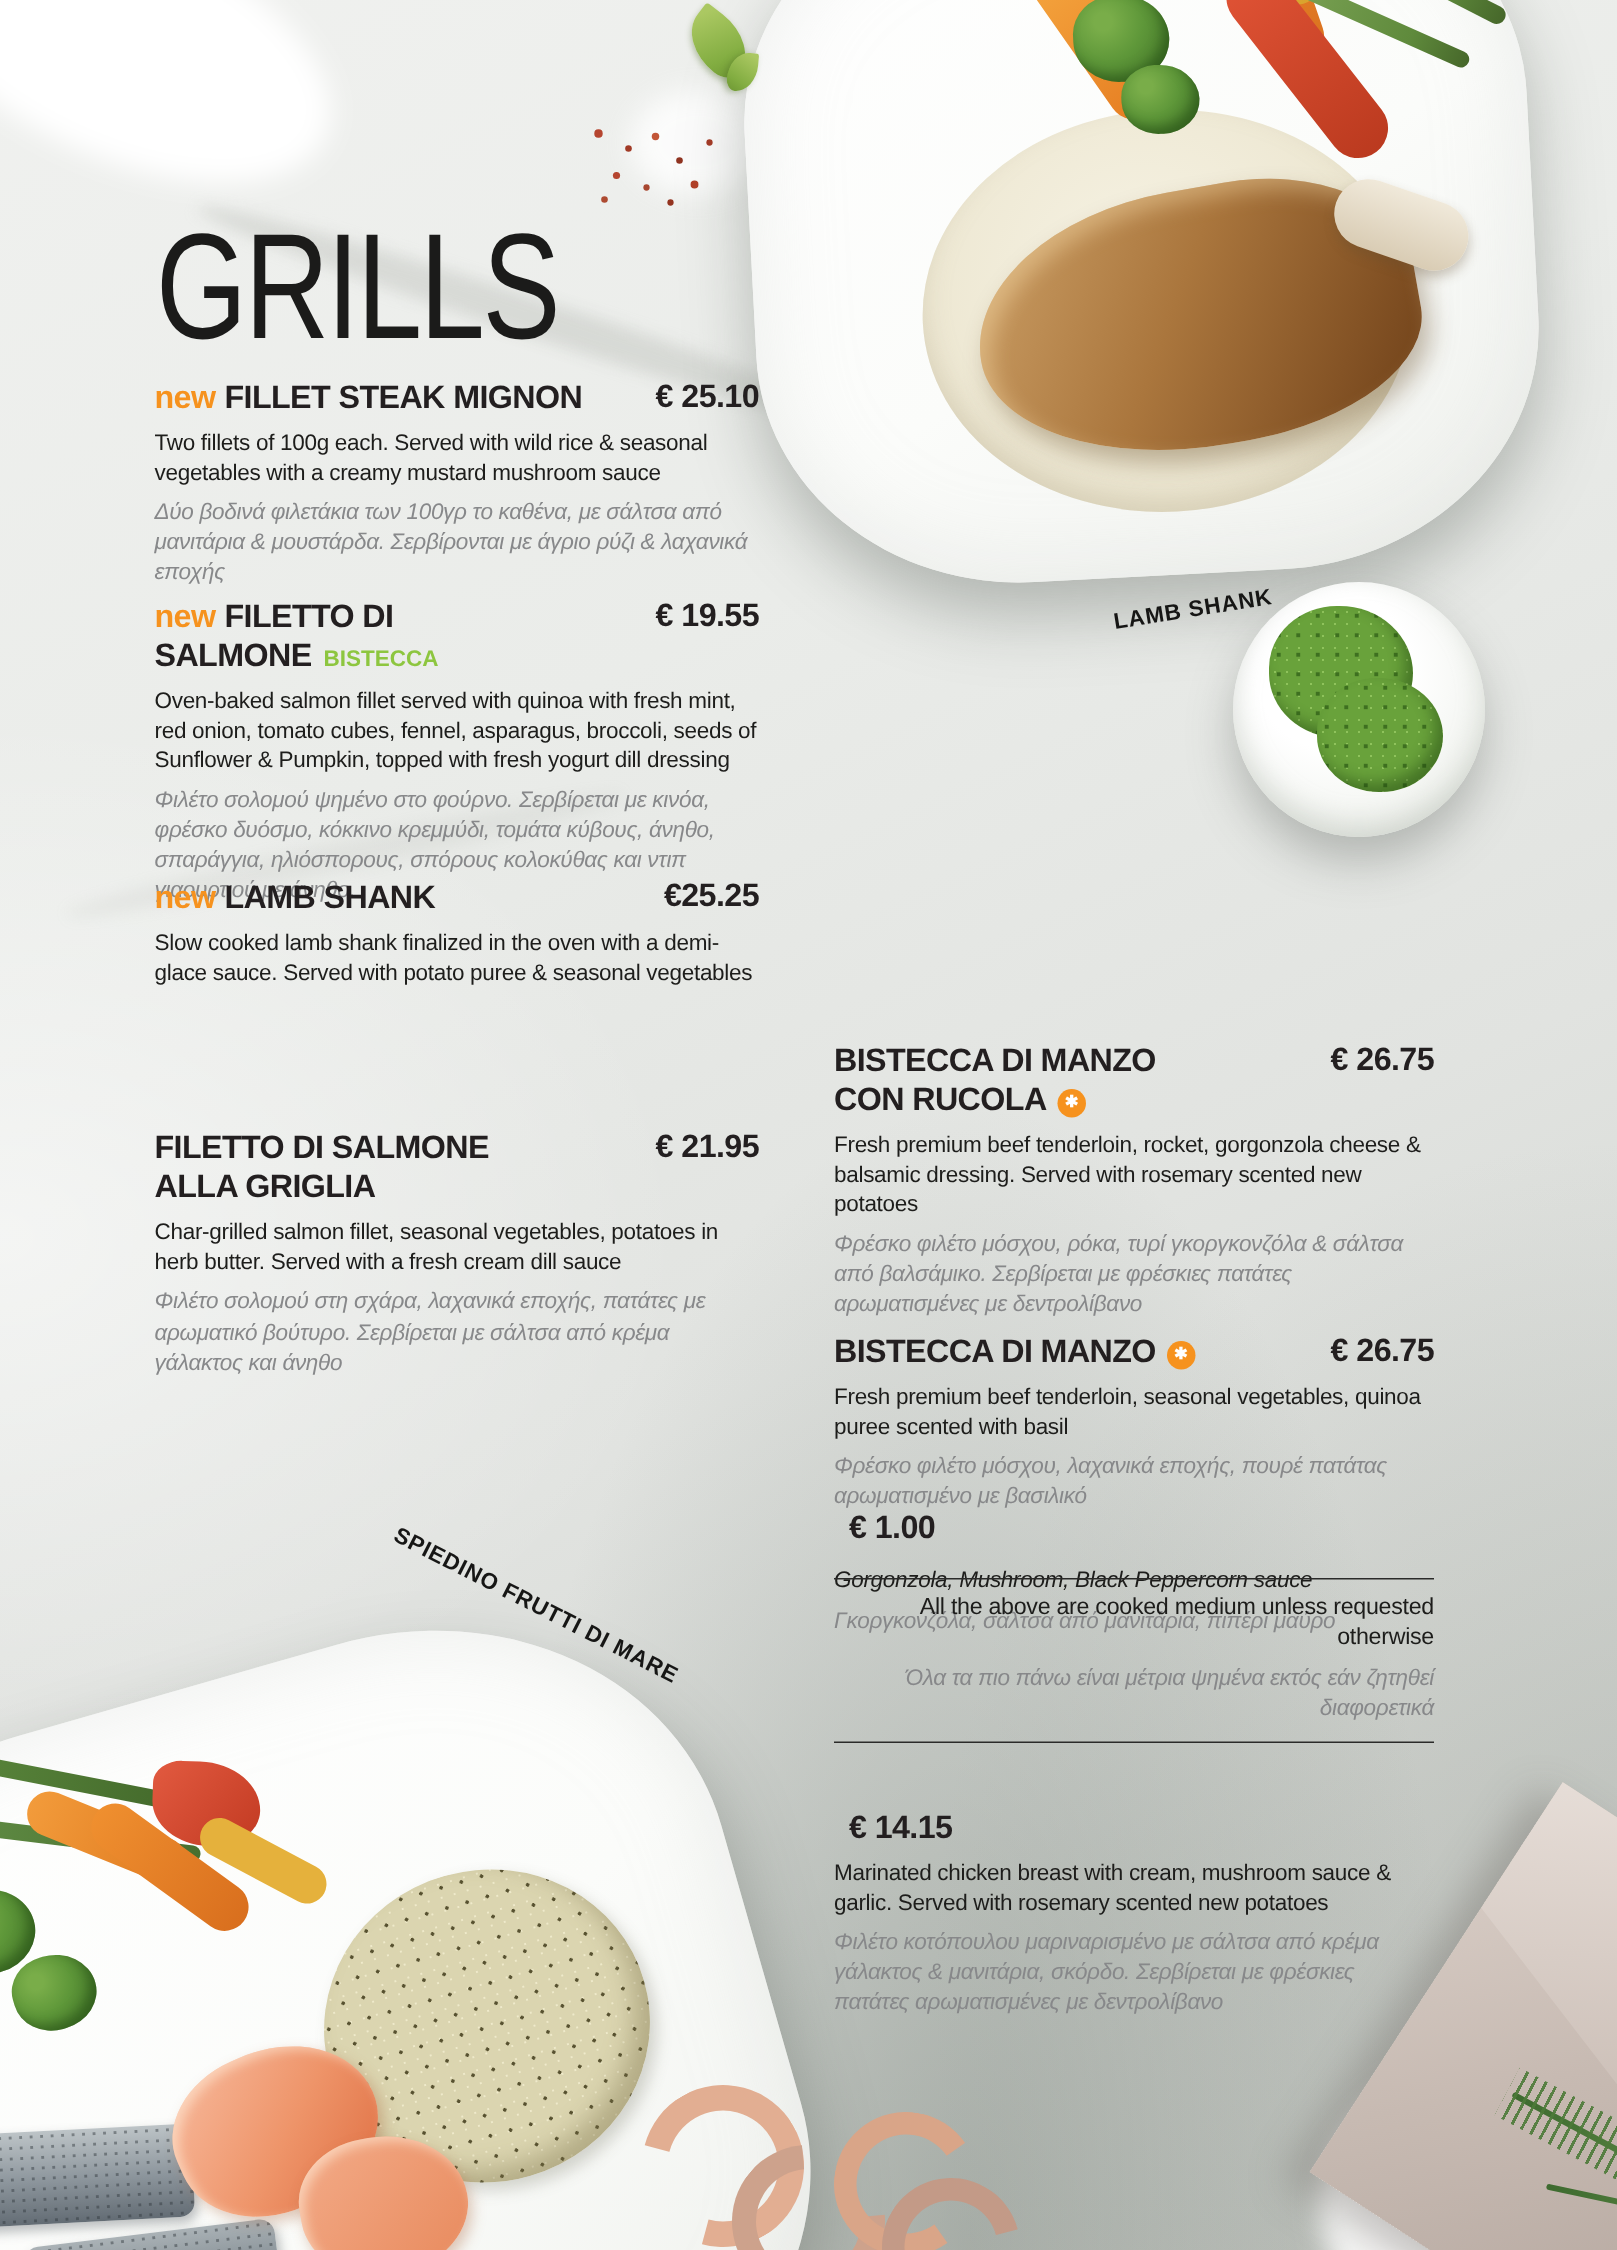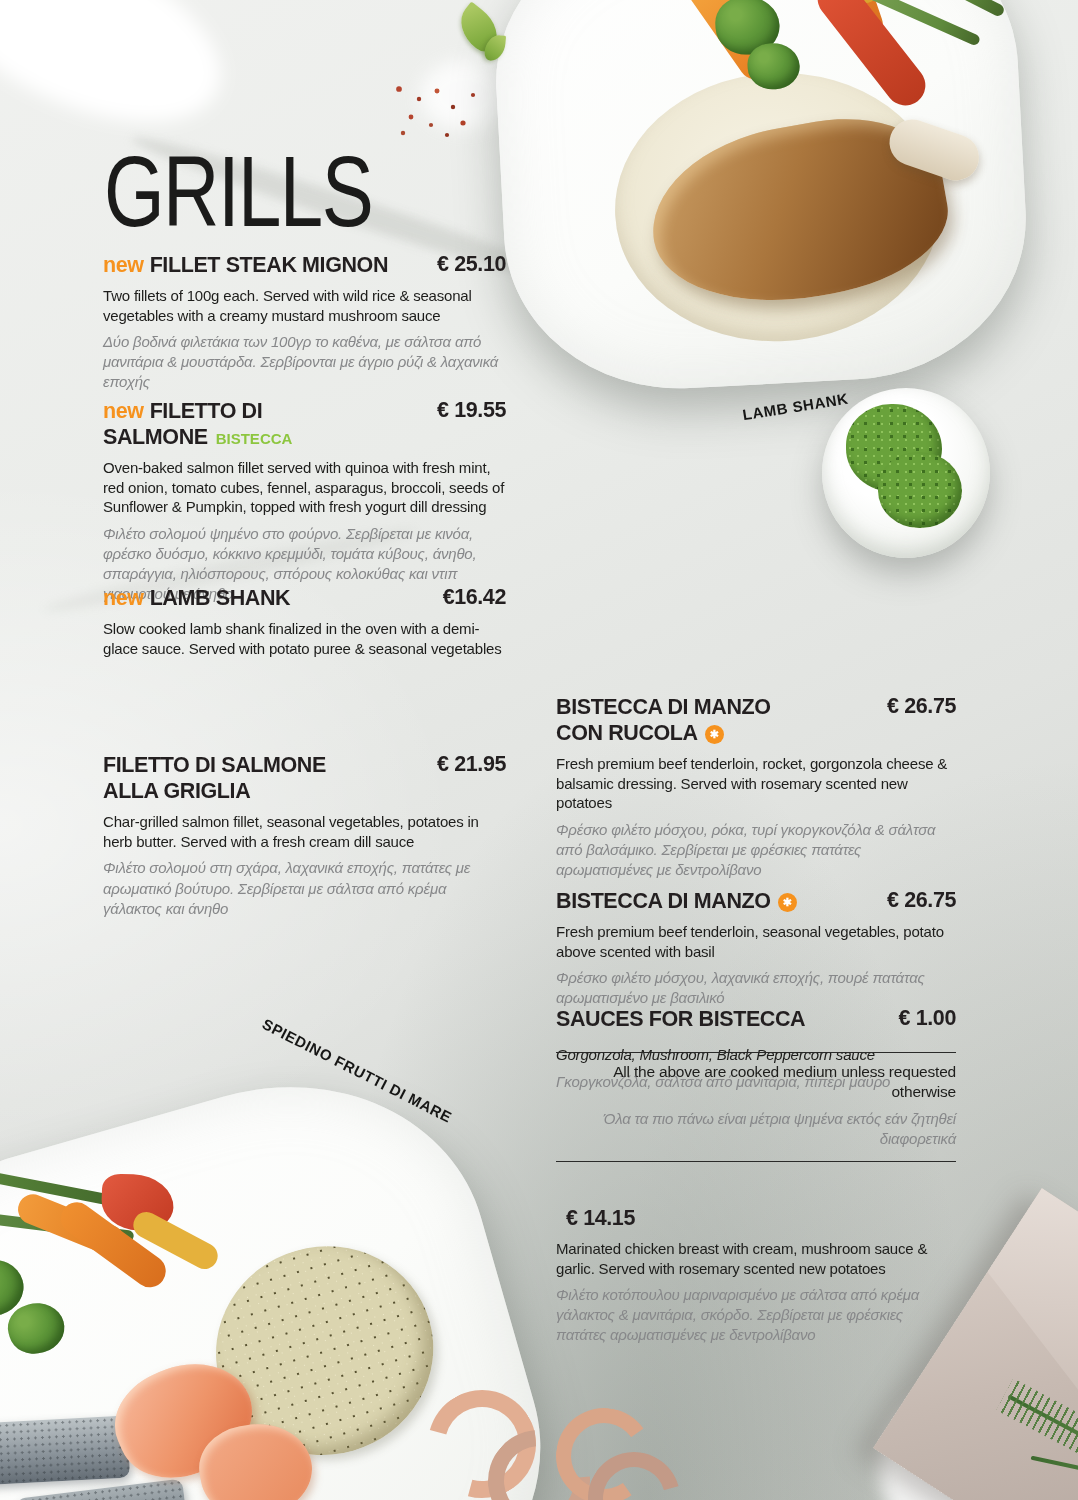--- a/index.html
+++ b/index.html
@@ -182,21 +182,21 @@
         <h3 class="ttl"><span class="new">new</span><span>FILETTO DI SALMONE</span><span class="sf">BISTECCA</span></h3>
         <span class="price">€ 19.55</span>
       </header>
       <p class="en">Oven-baked salmon fillet served with quinoa with fresh mint, red onion, tomato cubes, fennel, asparagus, broccoli, seeds of Sunflower &amp; Pumpkin, topped with fresh yogurt dill dressing</p>
       <p class="gr">Φιλέτο σολομού ψημένο στο φούρνο. Σερβίρεται με κινόα, φρέσκο δυόσμο, κόκκινο κρεμμύδι, τομάτα κύβους, άνηθο, σπαράγγια, ηλιόσπορους, σπόρους κολοκύθας και ντιπ γιαουρτιού με άνηθο.</p>
     </article>
 
     <article class="item" style="top:585px;">
       <header class="hrow">
         <h3 class="ttl"><span class="new">new</span><span>LAMB SHANK</span></h3>
-        <span class="price">€16.42</span>
+        <span class="price">€25.25</span>
       </header>
       <p class="en">Slow cooked lamb shank finalized in the oven with a demi-glace sauce. Served with potato puree &amp; seasonal vegetables</p>
     </article>
 
     <article class="item" style="top:752px;">
       <header class="hrow">
         <h3 class="ttl">
             <span style="display:block;">FILETTO DI SALMONE</span>
             <span style="display:block;">ALLA GRIGLIA</span>
           </h3>
@@ -219,27 +219,26 @@
       </header>
       <p class="en">Fresh premium beef tenderloin, rocket, gorgonzola cheese &amp; balsamic dressing. Served with rosemary scented new potatoes</p>
       <p class="gr">Φρέσκο φιλέτο μόσχου, ρόκα, τυρί γκοργκονζόλα &amp; σάλτσα από βαλσάμικο. Σερβίρεται με φρέσκιες πατάτες αρωματισμένες με δεντρολίβανο</p>
     </article>
 
     <article class="item" style="top:888px;">
       <header class="hrow">
         <h3 class="ttl"><span>BISTECCA DI MANZO</span><span class="badge">✱</span></h3>
         <span class="price">€ 26.75</span>
       </header>
-      <p class="en">Fresh premium beef tenderloin, seasonal vegetables, potato above scented with basil</p>
+      <p class="en">Fresh premium beef tenderloin, seasonal vegetables, quinoa puree scented with basil</p>
       <p class="gr">Φρέσκο φιλέτο μόσχου, λαχανικά εποχής, πουρέ πατάτας αρωματισμένο με βασιλικό</p>
     </article>
 
     <article class="item" style="top:1006px;">
       <header class="hrow">
-        <h3 class="ttl"><span>SAUCES FOR BISTECCA</span></h3>
         <span class="price">€ 1.00</span>
       </header>
       <p class="en" style="margin-top:13px;font-style:italic;">Gorgonzola, Mushroom, Black Peppercorn sauce</p>
       <p class="gr">Γκοργκονζόλα, σάλτσα από μανιτάρια, πιπέρι μαύρο</p>
     </article>
 
     <div class="notebox" style="top:1052px;text-align:right;">
       <p class="en">All the above are cooked medium unless requested otherwise</p>
       <p class="gr">Όλα τα πιο πάνω είναι μέτρια ψημένα εκτός εάν ζητηθεί διαφορετικά</p>
     </div>

